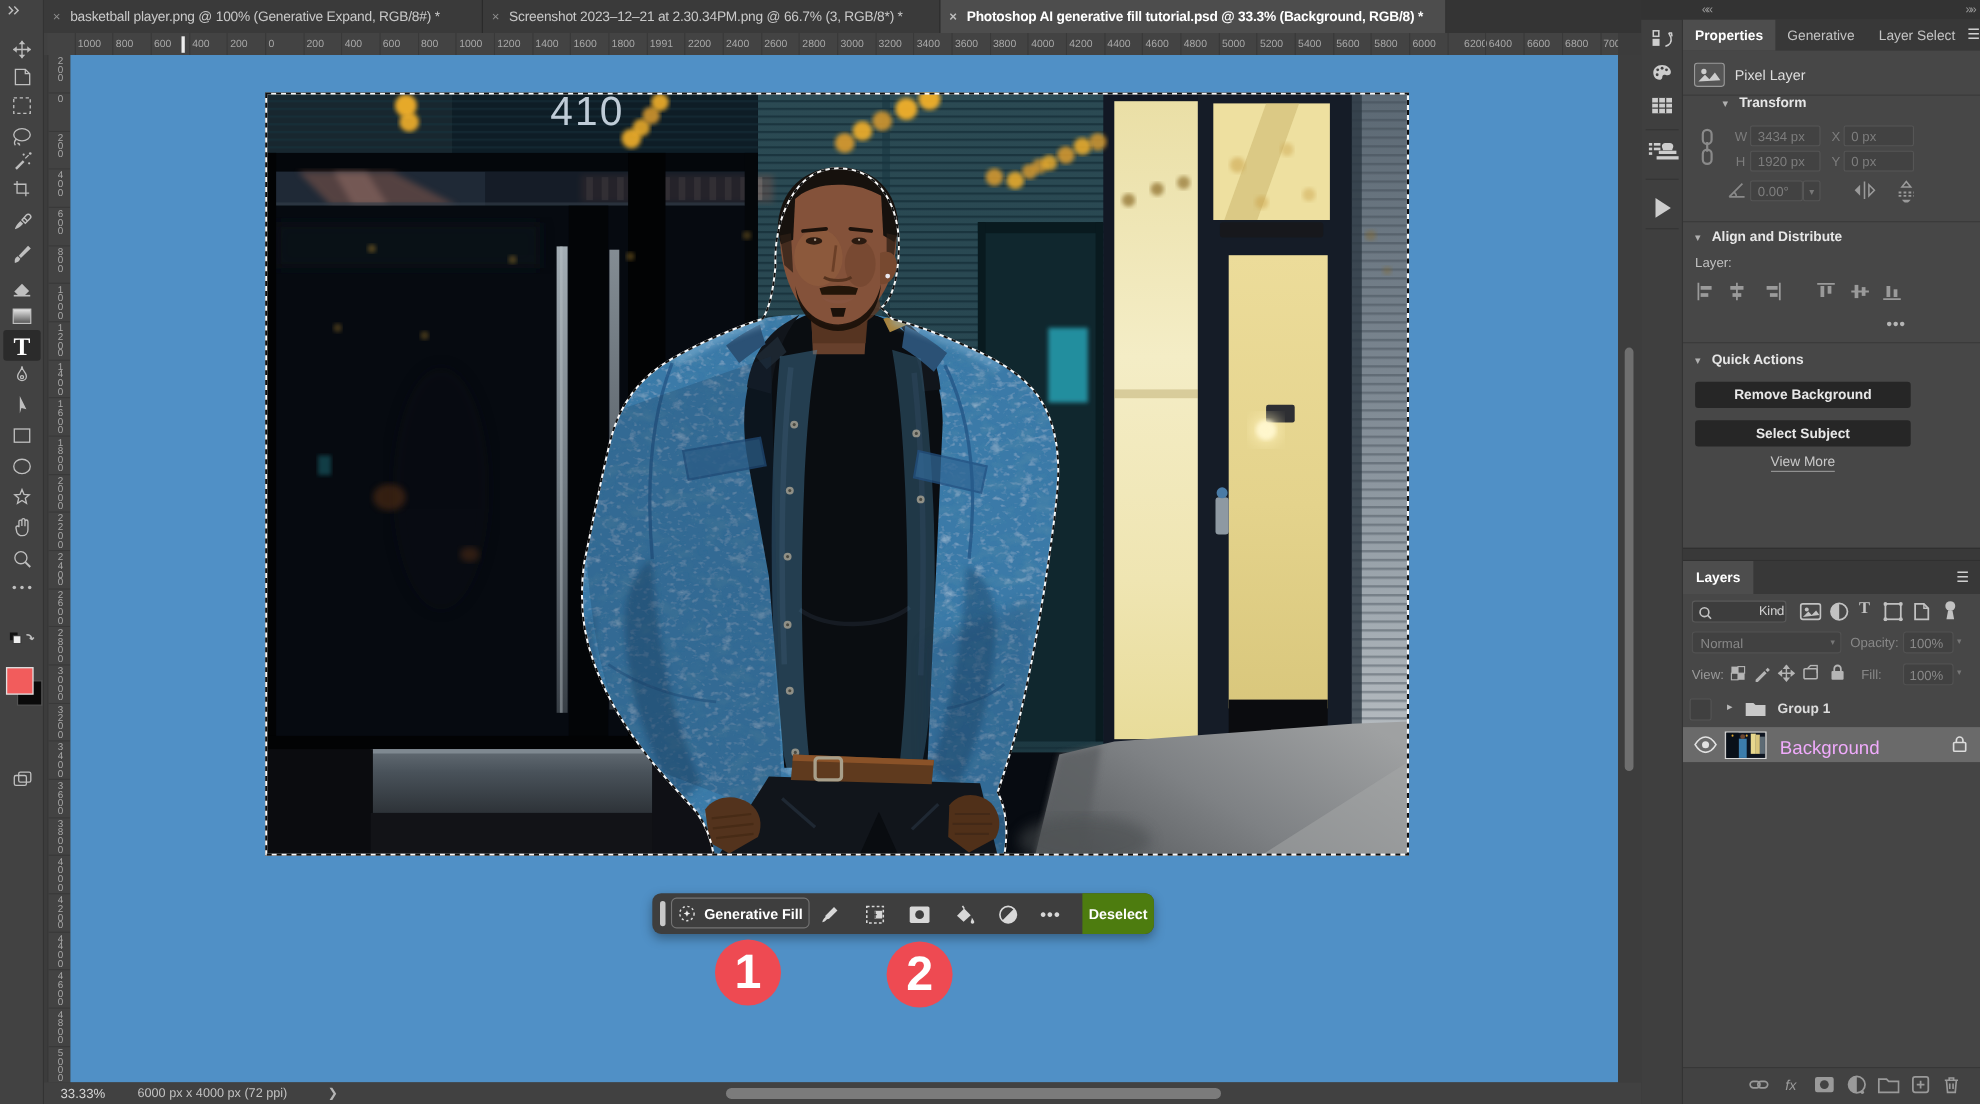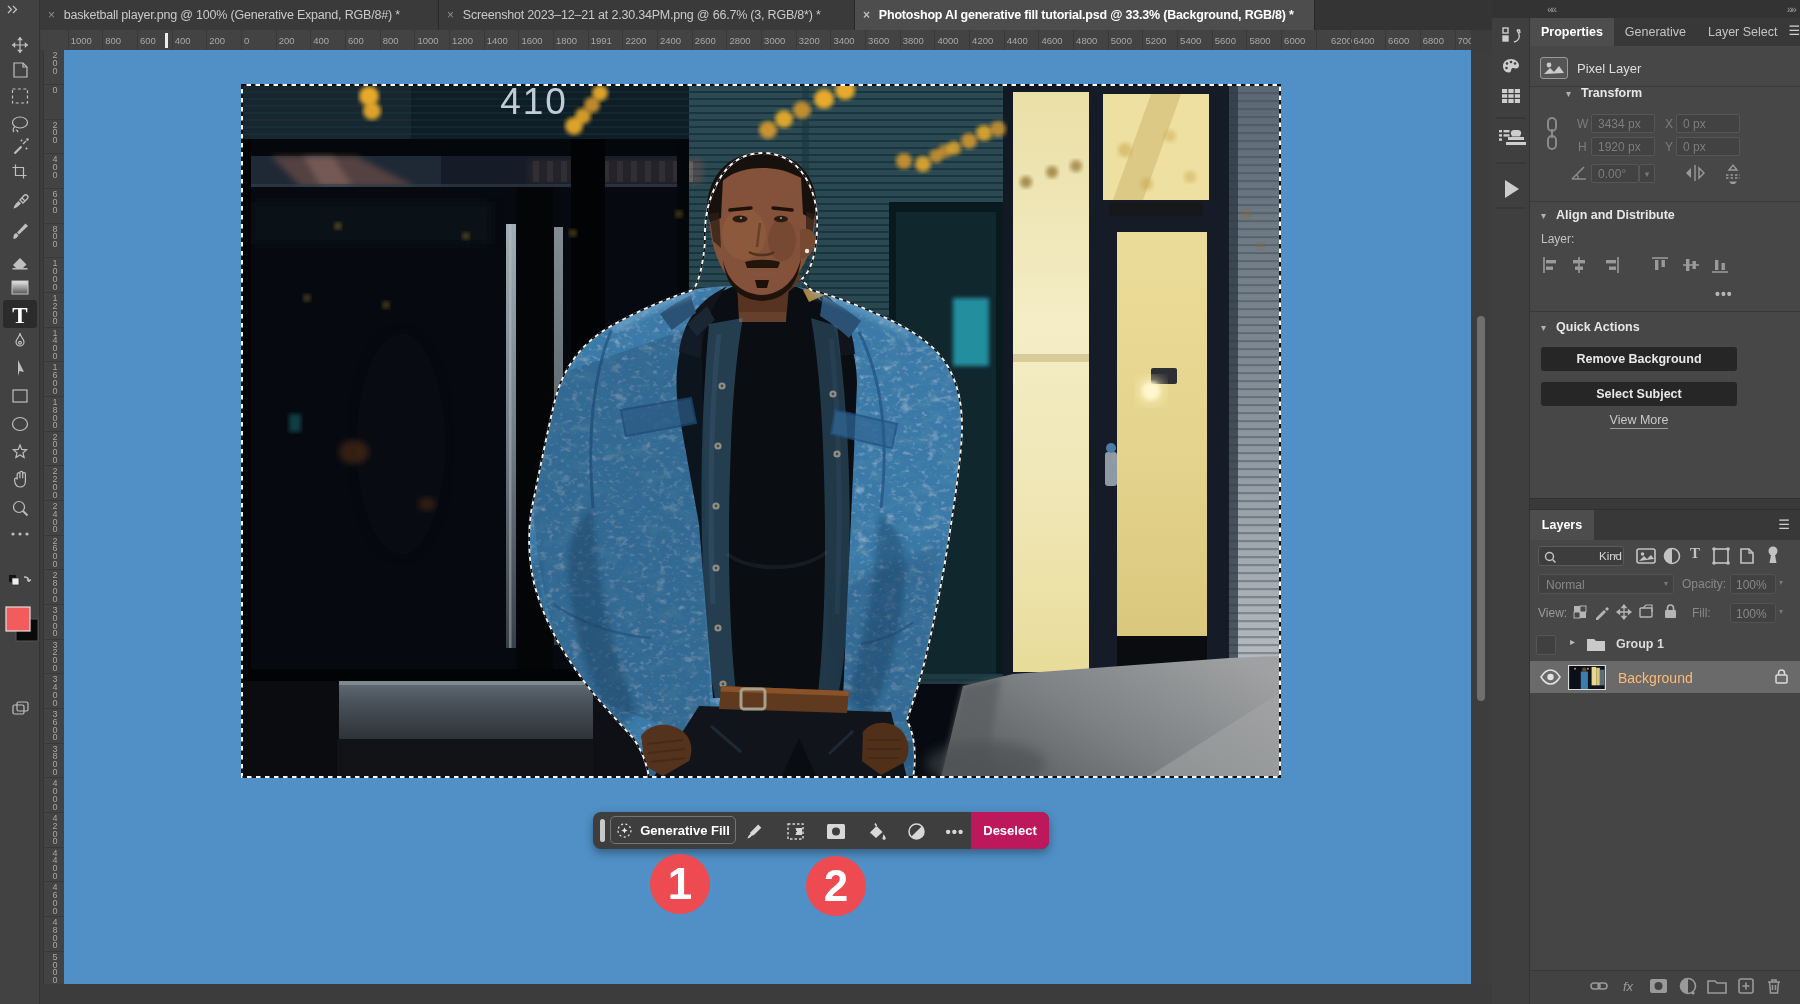--- a/index.html
+++ b/index.html
@@ -34,21 +34,21 @@
   #photo { position:absolute; left:177px; top:34px; width:1040px; height:694px; }
 
   
   #ctxbar { position:absolute; left:529px; top:762px; width:456px; height:37px; background:#3e3e3e;
             border-radius:8px; box-shadow:0 4px 10px rgba(0,0,0,.35); }
   #ctxgrip { position:absolute; left:7px; top:7px; width:5px; height:23px; background:#c9c9c9; border-radius:3px; }
   #gfbtn { position:absolute; left:17px; top:4px; width:126px; height:28px; border:1px solid #747474; border-radius:5px;
            display:flex; align-items:center; justify-content:center; white-space:nowrap;
            color:#fff; font-size:13px; font-weight:bold; }
   .cicon { position:absolute; top:5px; width:28px; height:28px; display:flex; align-items:center; justify-content:center; }
-  #deselect { position:absolute; right:0; top:0; height:37px; width:78px; background:#be185d; border-radius:0 8px 8px 0;
+  #deselect { position:absolute; right:0; top:0; height:37px; width:65px; background:#4d7c0f; border-radius:0 8px 8px 0;
               color:#fff; font-size:13px; font-weight:bold; display:flex; align-items:center; justify-content:center; }
   .redball { position:absolute; width:60px; height:60px; border-radius:50%; background:#ee4a52;
              color:#fff; font-size:44px; font-weight:bold; display:flex; align-items:center; justify-content:center; }
 
   
   #vscrollcol { left:1471px; top:50px; width:21px; height:934px; background:#3d3d3d; }
   #vscrollthumb { left:1477px; top:316px; width:8px; height:385px; background:#6f6f6f; border-radius:4px; }
   #stripheader { left:1492px; top:0; width:308px; height:18px; background:#333333; color:#9a9a9a; font-size:11px; }
   #iconstrip { left:1492px; top:18px; width:38px; height:986px; background:#3f3f3f; border-right:1px solid #333; }
   #rightpanel { left:1530px; top:18px; width:270px; height:986px; background:#474747; }
@@ -933,21 +933,21 @@
 <rect width="38" height="25" fill="#0d1420"></rect>
         <rect x="24" y="1" width="5" height="20" fill="#e8d88e"></rect>
         <rect x="29" y="2" width="4" height="19" fill="#d9c67c"></rect>
 <rect x="12" y="6" width="8" height="19" fill="#3c7dac"></rect>
         <circle cx="16" cy="4" r="2.4" fill="#6b4630"></circle>
         <rect x="0" y="0" width="12" height="25" fill="#091019"></rect>
 <circle cx="6" cy="3" r="1" fill="#e0a62e"></circle>
         <circle cx="20" cy="3" r="1" fill="#e0a62e"></circle>
         <rect x="33" y="4" width="5" height="17" fill="#5d6b75"></rect>
       </svg>
-<div class="abs" style="left:88px;top:652px;color:#fdba74;font-size:14px;">Background</div>
+<div class="abs" style="left:88px;top:652px;color:#f0abfc;font-size:17px;">Background</div>
 <svg class="abs" style="left:243px;top:650px;" width="17" height="17" viewBox="0 0 17 17">
         <rect x="3" y="7" width="11" height="8" rx="1" fill="none" stroke="#dcdcdc" stroke-width="1.5"></rect>
         <path d="M5.5 7V5a3 3 0 0 1 6 0v2" fill="none" stroke="#dcdcdc" stroke-width="1.5"></path>
       </svg>
 <div class="lrow" style="top:675px;height:277px;background:#454545;"></div>
 <div class="lrow" style="top:952px;height:34px;background:#424242;border-top:1px solid #373737;"></div>
 <svg class="abs" style="left:60px;top:959px;" width="20" height="18" viewBox="0 0 20 18">
         <rect x="1" y="6" width="9" height="6" rx="3" fill="none" stroke="#9a9a9a" stroke-width="1.5"></rect>
         <rect x="8" y="6" width="9" height="6" rx="3" fill="none" stroke="#9a9a9a" stroke-width="1.5"></rect>
       </svg>
@@ -968,14 +968,20 @@
       </svg>
 <svg class="abs" style="left:207px;top:959px;" width="20" height="18" viewBox="0 0 20 18">
         <rect x="2" y="2" width="14" height="14" rx="2" fill="none" stroke="#9a9a9a" stroke-width="1.6"></rect>
         <path d="M9 5.5v7M5.5 9h7" stroke="#9a9a9a" stroke-width="1.6"></path>
       </svg>
 <svg class="abs" style="left:235px;top:959px;" width="20" height="18" viewBox="0 0 20 18">
         <path d="M3 5h12M7 5V3h4v2M4.5 5l1 11h7l1-11M7.5 8v5M10.5 8v5" stroke="#9a9a9a" stroke-width="1.5" fill="none"></path>
       </svg>
     </div>
 
+  <div class="abs" id="statusbar">
+    <span style="position:absolute;left:15px;top:3px;color:#d6d6d6;">33.33%</span>
+    <span style="position:absolute;left:85px;top:4px;font-size:11.5px;color:#c2c2c2;">6000 px x 4000 px (72 ppi)</span>
+    <span style="position:absolute;left:258px;top:3px;color:#b5b5b5;font-size:11px;">❯</span>
+    <div id="hscrollthumb"></div>
+  </div>
 
 </div>
 
 </body></html>

